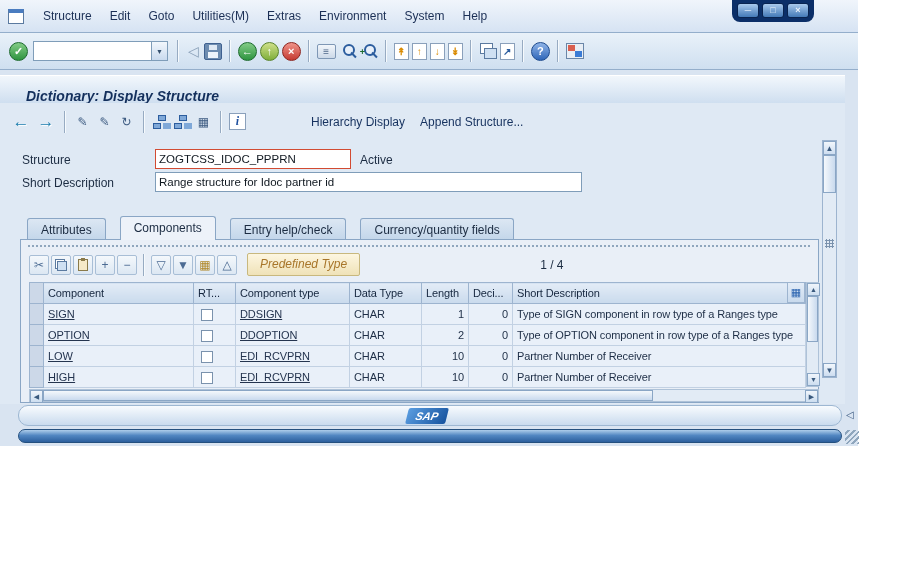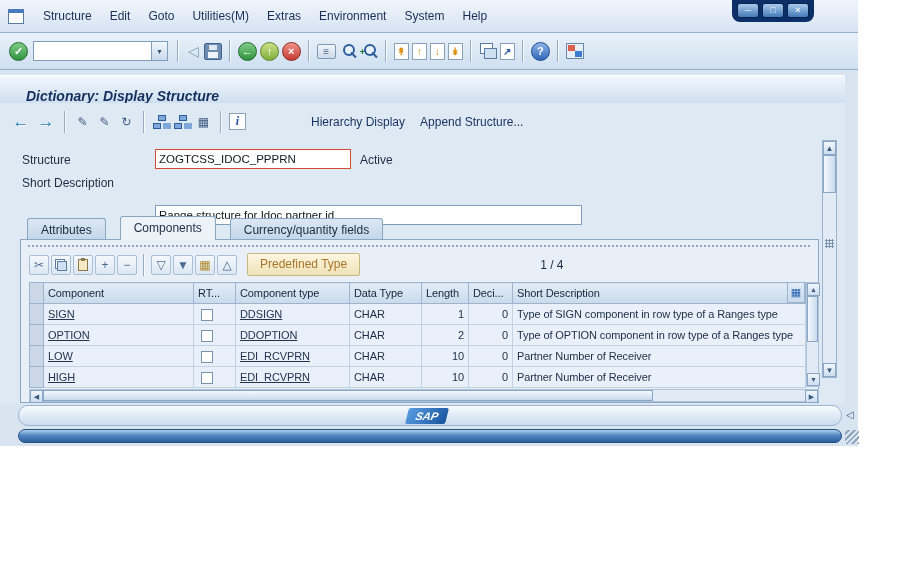--- a/index.html
+++ b/index.html
@@ -54,37 +54,37 @@
   .icon-tree { width:18px; height:16px; position:relative; flex:none; }
   .icon-tree::before { content:""; position:absolute; top:1px; left:6px; width:6px; height:4px; background:#7fa8d8; border:1px solid #2c5d9e; }
   .icon-tree::after { content:""; position:absolute; bottom:1px; left:1px; width:6px; height:4px; background:#7fa8d8; border:1px solid #2c5d9e; box-shadow:10px 0 0 0 #7fa8d8; }
   .icon-info { width:17px; height:17px; background:#fff; border:1px solid #8aa0bb; color:#1d4f9e; font-family:"Liberation Serif", serif; font-style:italic; font-weight:bold; font-size:12px; display:flex; align-items:center; justify-content:center; }
   .app-text-btn { font-size:12px; color:#16325f; padding:3px 6px; white-space:nowrap; }
   .app-text-btn.first { margin-left:56px; }
 
   .form-label { position:absolute; font-size:12px; color:#1c2c42; }
   .sap-input { position:absolute; height:20px; background:#fff; border:1px solid #7f9db9; font-size:11.5px; padding:0 3px; color:#101820; }
   .inp-structure { top:46px; left:155px; width:196px; border:1px solid #d24b32; }
-  .inp-shortdesc { top:69px; left:155px; width:427px;margin-top:33px; }
+  .inp-shortdesc { top:69px; left:155px; width:427px; }
 
   .tabstrip { position:absolute; top:113px; left:27px; display:flex; align-items:flex-end; }
   .tab { padding:4px 13px 3px; font-size:12px; color:#1c2c42; background:linear-gradient(#dce7f3,#c3d6ea); border:1px solid #8aa6c5; border-bottom:none; border-radius:3px 3px 0 0; margin-right:14px; height:22px; white-space:nowrap; }
   .tab.active { background:#edf2f9; height:24px; position:relative; z-index:5; }
 
   .panel { position:absolute; top:136px; left:20px; width:799px; height:164px; background:#e9eff7; border:1px solid #8aa6c5; }
   .panel-grip { position:absolute; top:4px; left:6px; right:6px; height:4px; background-image:radial-gradient(#8fa6bd 1px, transparent 1.2px); background-size:4px 4px; background-repeat:repeat-x; }
   .panel-toolbar { position:absolute; top:13px; left:8px; height:23px; display:flex; align-items:center; gap:2px; }
   .pt-icon { min-width:20px; height:20px; display:flex; align-items:center; justify-content:center; font-size:12px; color:#4c6b93; border:1px solid #a8bed6; background:linear-gradient(#f4f8fc,#dce7f3); border-radius:2px; }
   .pt-icon.tan { color:#b08828; }
   .mini-copy { width:12px; height:12px; position:relative; display:block; }
   .mini-copy::before { content:""; position:absolute; top:0; left:0; width:8px; height:8px; background:#fff; border:1px solid #5b7aa0; }
   .mini-copy::after { content:""; position:absolute; bottom:0; right:0; width:8px; height:8px; background:#cfe0f2; border:1px solid #5b7aa0; }
   .mini-paste { width:10px; height:12px; position:relative; display:block; background:#f5e9c8; border:1px solid #8a7a4a; }
   .mini-paste::before { content:""; position:absolute; top:-2px; left:2px; width:4px; height:3px; background:#8a7a4a; }
-  .btn-predef { margin-left:8px; padding:0 12px; height:23px; background:linear-gradient(#fdf6e0,#efe2b8); border:1px solid #c8b87e; border-radius:2px; color:#a8762a; font-size:12px; line-height:20px; white-space:nowrap; }
+  .btn-predef { margin-left:8px; padding:0 12px; height:23px; background:linear-gradient(#fdf6e0,#efe2b8); border:1px solid #c8b87e; border-radius:2px; color:#a8762a; font-size:12px; line-height:20px; white-space:nowrap;font-style:italic; }
   .position-ind { margin-left:178px; font-size:12px; color:#1c2c42; white-space:nowrap; }
 
   .cmp-table { position:absolute; top:42px; left:8px; width:776px; border-collapse:collapse; table-layout:fixed; font-size:11px; letter-spacing:-0.1px; }
   .cmp-table th { background:linear-gradient(#e3ecf7,#c9daed); border:1px solid #9db4cf; height:21px; font-weight:normal; text-align:left; padding:0 4px; color:#15263e; overflow:hidden; white-space:nowrap; }
   .cmp-table td { background:#e9f0f9; border:1px solid #c2d1e3; height:21px; padding:0 4px; overflow:hidden; white-space:nowrap; color:#1d2d45; }
   .cmp-table .sel { background:#ccd8e8; border-color:#9db4cf; padding:0; }
   .cmp-table .num { text-align:right; }
   .cell-link { color:#24344f; text-decoration:underline; }
   .rt-chk { appearance:none; -webkit-appearance:none; width:12px; height:12px; border:1px solid #7a92ad; background:#fff; margin:0 0 0 3px; display:inline-block; vertical-align:middle; }
   .hdr-config { position:absolute; top:42px; left:766px; width:18px; height:21px; background:linear-gradient(#e3ecf7,#c9daed); border:1px solid #9db4cf; color:#2a63b0; font-size:11px; display:flex; align-items:center; justify-content:center; }
@@ -190,20 +190,21 @@
 
     <span class="form-label" style="top:50px; left:22px;">Structure</span>
     <input class="sap-input inp-structure" value="ZOGTCSS_IDOC_PPPRN" style="">
     <span class="form-label" style="top:50px; left:360px;">Active</span>
     <span class="form-label" style="top:73px; left:22px;">Short Description</span>
     <input class="sap-input inp-shortdesc" value="Range structure for Idoc partner id" style="">
 
     <div class="tabstrip">
       <span class="tab">Attributes</span>
       <span class="tab active">Components</span>
+      <span class="tab">Entry help/check</span>
       <span class="tab">Currency/quantity fields</span>
     </div>
 
     <div class="panel">
       <span class="panel-grip"></span>
 
       <div class="panel-toolbar">
         <span class="pt-icon">✂</span>
         <span class="pt-icon">
             <span class="mini-copy"></span>

